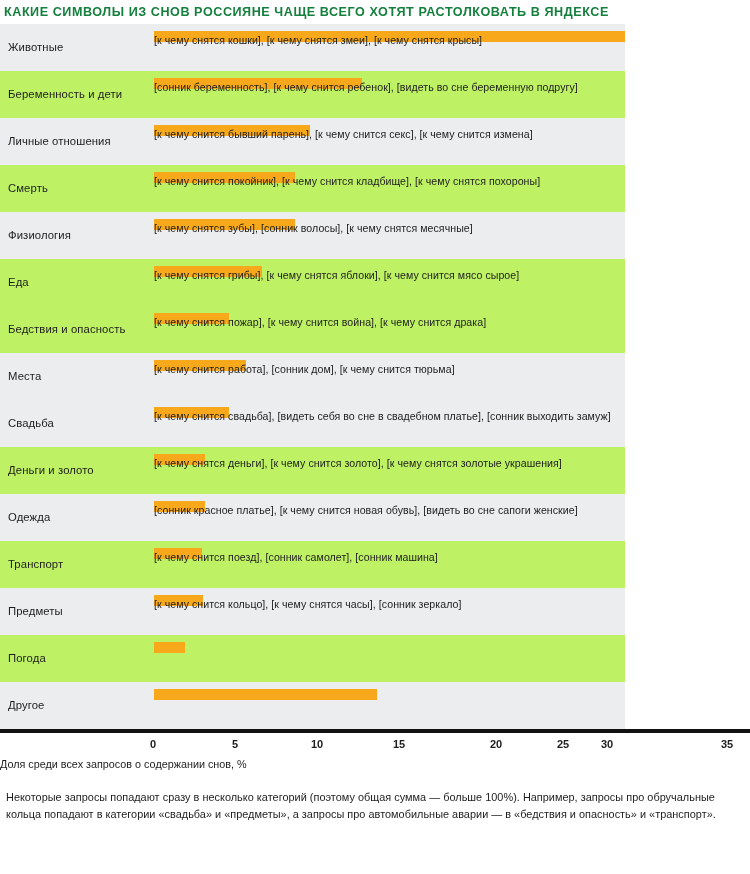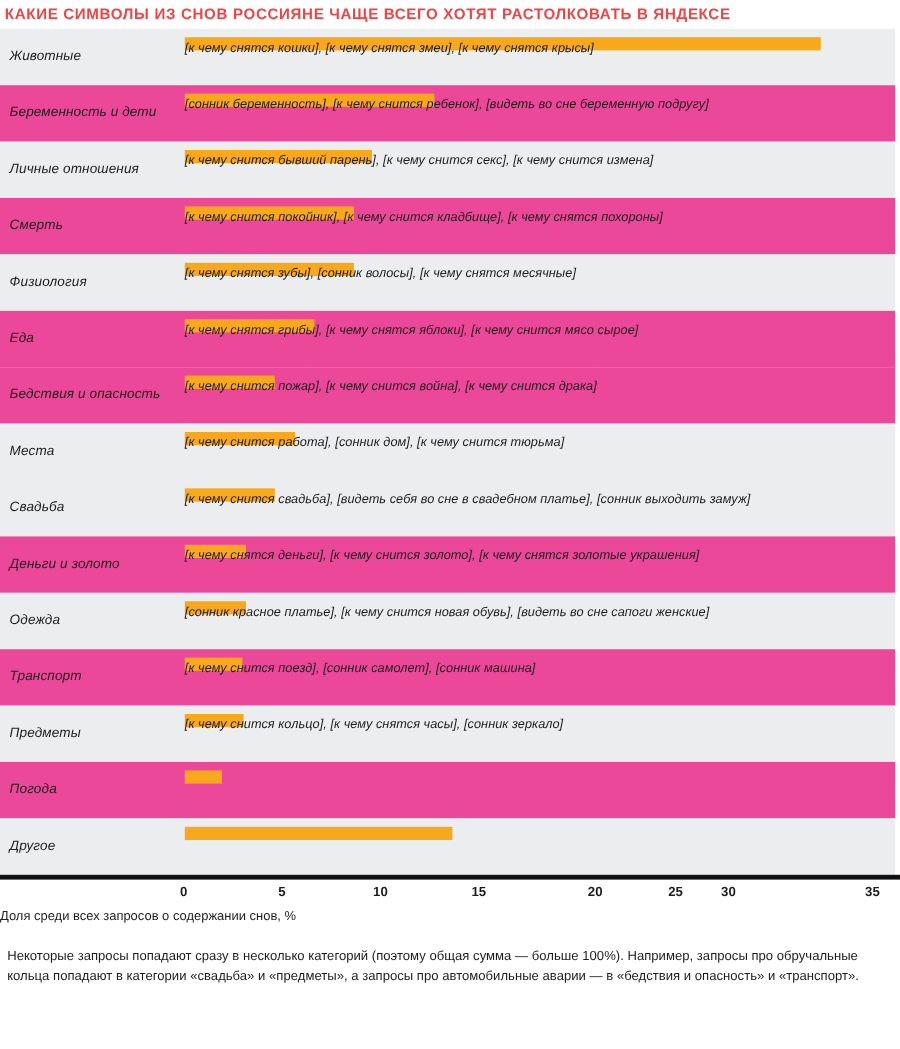--- a/index.html
+++ b/index.html
@@ -23,42 +23,41 @@
 
   
   .title-bar {
     padding: 3px 4px 0 4px;
     height: 24px;
   }
   .title {
     font-size: 12.6px;
     font-weight: bold;
     letter-spacing: 0.55px;
-    color: #ef4444;
+    color: #15803d;
     text-transform: uppercase;
     white-space: nowrap;
     line-height: 18px;
   }
 
   
   .rows {
-    width: 746px;
-    position: relative;
-    font-style: italic;
+    width: 625px;
+    position: relative;
   }
 
   .row {
     position: relative;
     height: 47px;
     display: flex;
     align-items: stretch;
     overflow: hidden;
   }
   .row.alt { background: #ebedee; }
-  .row.plain { background: #ec4899; }
+  .row.plain { background: #bef264; }
 
   .row-label {
     width: 153px;
     flex: 0 0 153px;
     display: flex;
     align-items: center;
     padding-left: 8px;
     font-size: 11.3px;
     color: #1d1d1d;
     letter-spacing: 0.1px;

